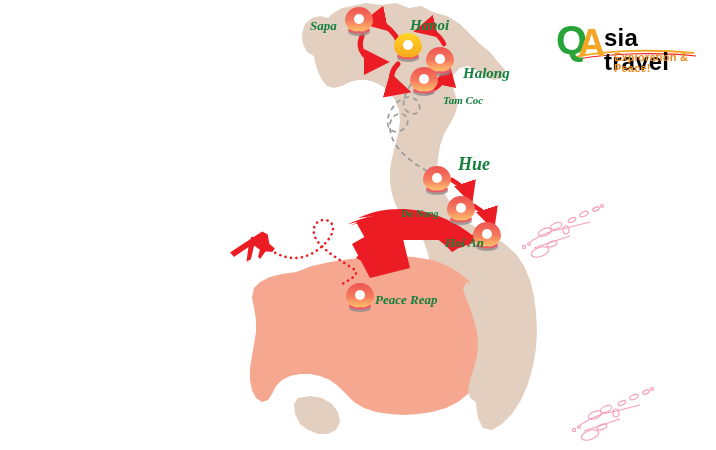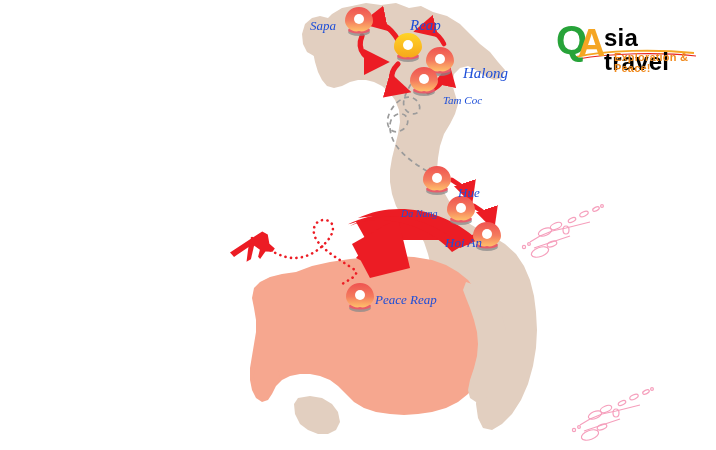--- a/index.html
+++ b/index.html
@@ -2,21 +2,21 @@
 <html><head>
 <meta charset="utf-8">
 <style>
   html,body{margin:0;padding:0;background:#ffffff;}
   body{width:716px;height:450px;overflow:hidden;
        font-family:"Liberation Serif",serif;}
   #stage{position:relative;width:716px;height:450px;background:#fff;overflow:hidden;}
   #mapsvg{position:absolute;left:0;top:0;width:716px;height:450px;}
 
   .label{position:absolute;font-family:"Liberation Serif",serif;
-         font-weight:normal;font-style:italic;color:#1d4ed8;
+         font-weight:bold;font-style:italic;color:#15803d;
          white-space:nowrap;line-height:1;}
 
   
   #logo{position:absolute;left:556px;top:22px;width:140px;height:44px;}
   #logo .lq{position:absolute;left:0px;top:-2px;font-family:"Liberation Sans",sans-serif;
             font-weight:bold;font-size:40px;color:#27a339;line-height:1;}
   #logo .la{position:absolute;left:22px;top:2px;font-family:"Liberation Sans",sans-serif;
             font-weight:bold;font-size:38px;color:#f5a623;line-height:1;}
   #logo .lrest{position:absolute;left:48px;top:4px;font-family:"Liberation Sans",sans-serif;
             font-weight:bold;font-size:24px;color:#000000;line-height:1;letter-spacing:.2px;}
@@ -249,24 +249,24 @@
     </g>
     <g>
       <ellipse cx="360" cy="308" rx="11" ry="4" fill="#8a8a8a" opacity="0.75"></ellipse>
       <ellipse cx="360" cy="306" rx="11" ry="3.6" fill="#e85c6a"></ellipse>
       <path fill="url(#pinRed)" d="M360,283 C352,283 346,289 346,297 C346,303 354,309 360,307 C366,309 374,303 374,297 C374,289 368,283 360,283 Z"></path>
       <circle cx="360" cy="295" r="5" fill="#ffffff"></circle>
     </g>
   </svg>
 
   <div class="label" style="left:310px;top:19px;font-size:13px;">Sapa</div>
-  <div class="label" style="left:410px;top:18px;font-size:15px;">Reap</div>
+  <div class="label" style="left:410px;top:18px;font-size:15px;">Hanoi</div>
   <div class="label" style="left:463px;top:66px;font-size:15px;">Halong</div>
   <div class="label" style="left:443px;top:95px;font-size:11px;">Tam Coc</div>
-  <div class="label" style="left:458px;top:186px;font-size:13px;">Hue</div>
+  <div class="label" style="left:458px;top:155px;font-size:18px;">Hue</div>
   <div class="label" style="left:401px;top:209px;font-size:10px;">Da Nang</div>
   <div class="label" style="left:427px;top:236px;font-size:13px;margin-left:18px;">Hoi An</div>
   <div class="label" style="left:375px;top:293px;font-size:13px;">Peace Reap</div>
 
   <div id="logo">
     <svg class="lswoosh" viewBox="0 0 120 12">
       <path d="M0,9 C30,2 80,1 118,5" fill="none" stroke="#f5a623" stroke-width="2"></path>
       <path d="M2,11 C34,5 84,4 120,8" fill="none" stroke="#e8251f" stroke-width="1.2"></path>
     </svg>
     <span class="lq">Q</span>

